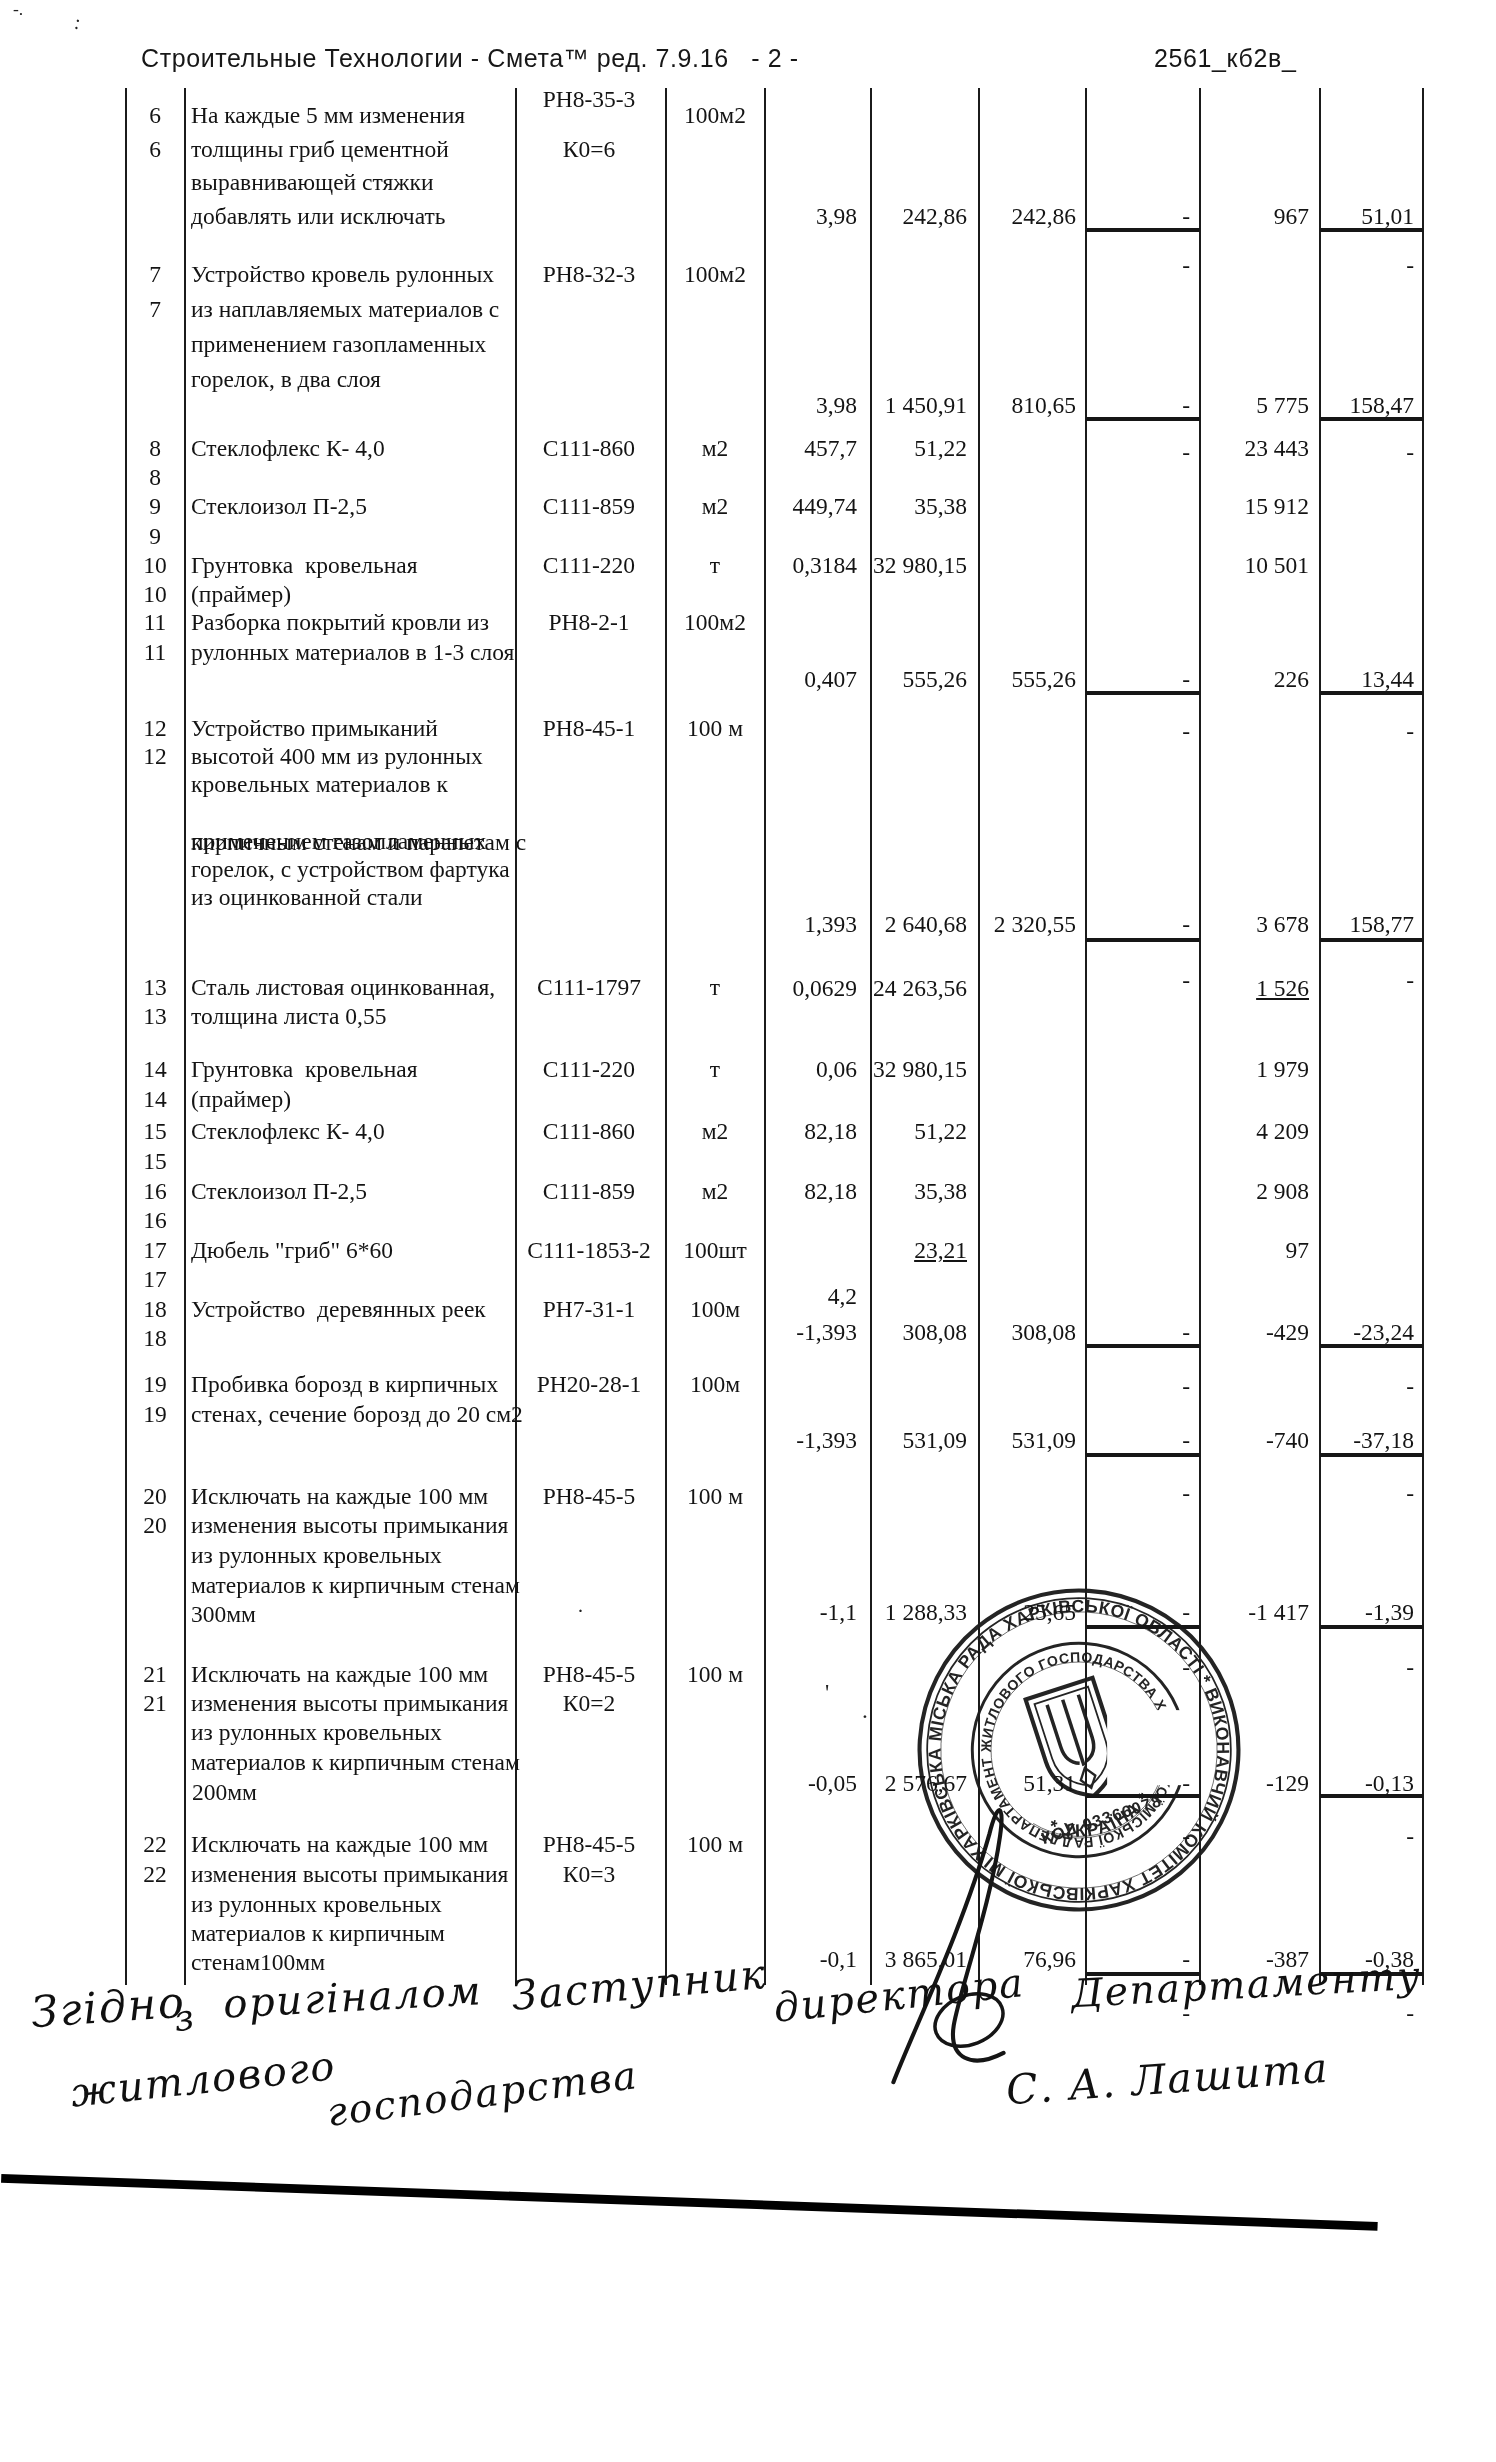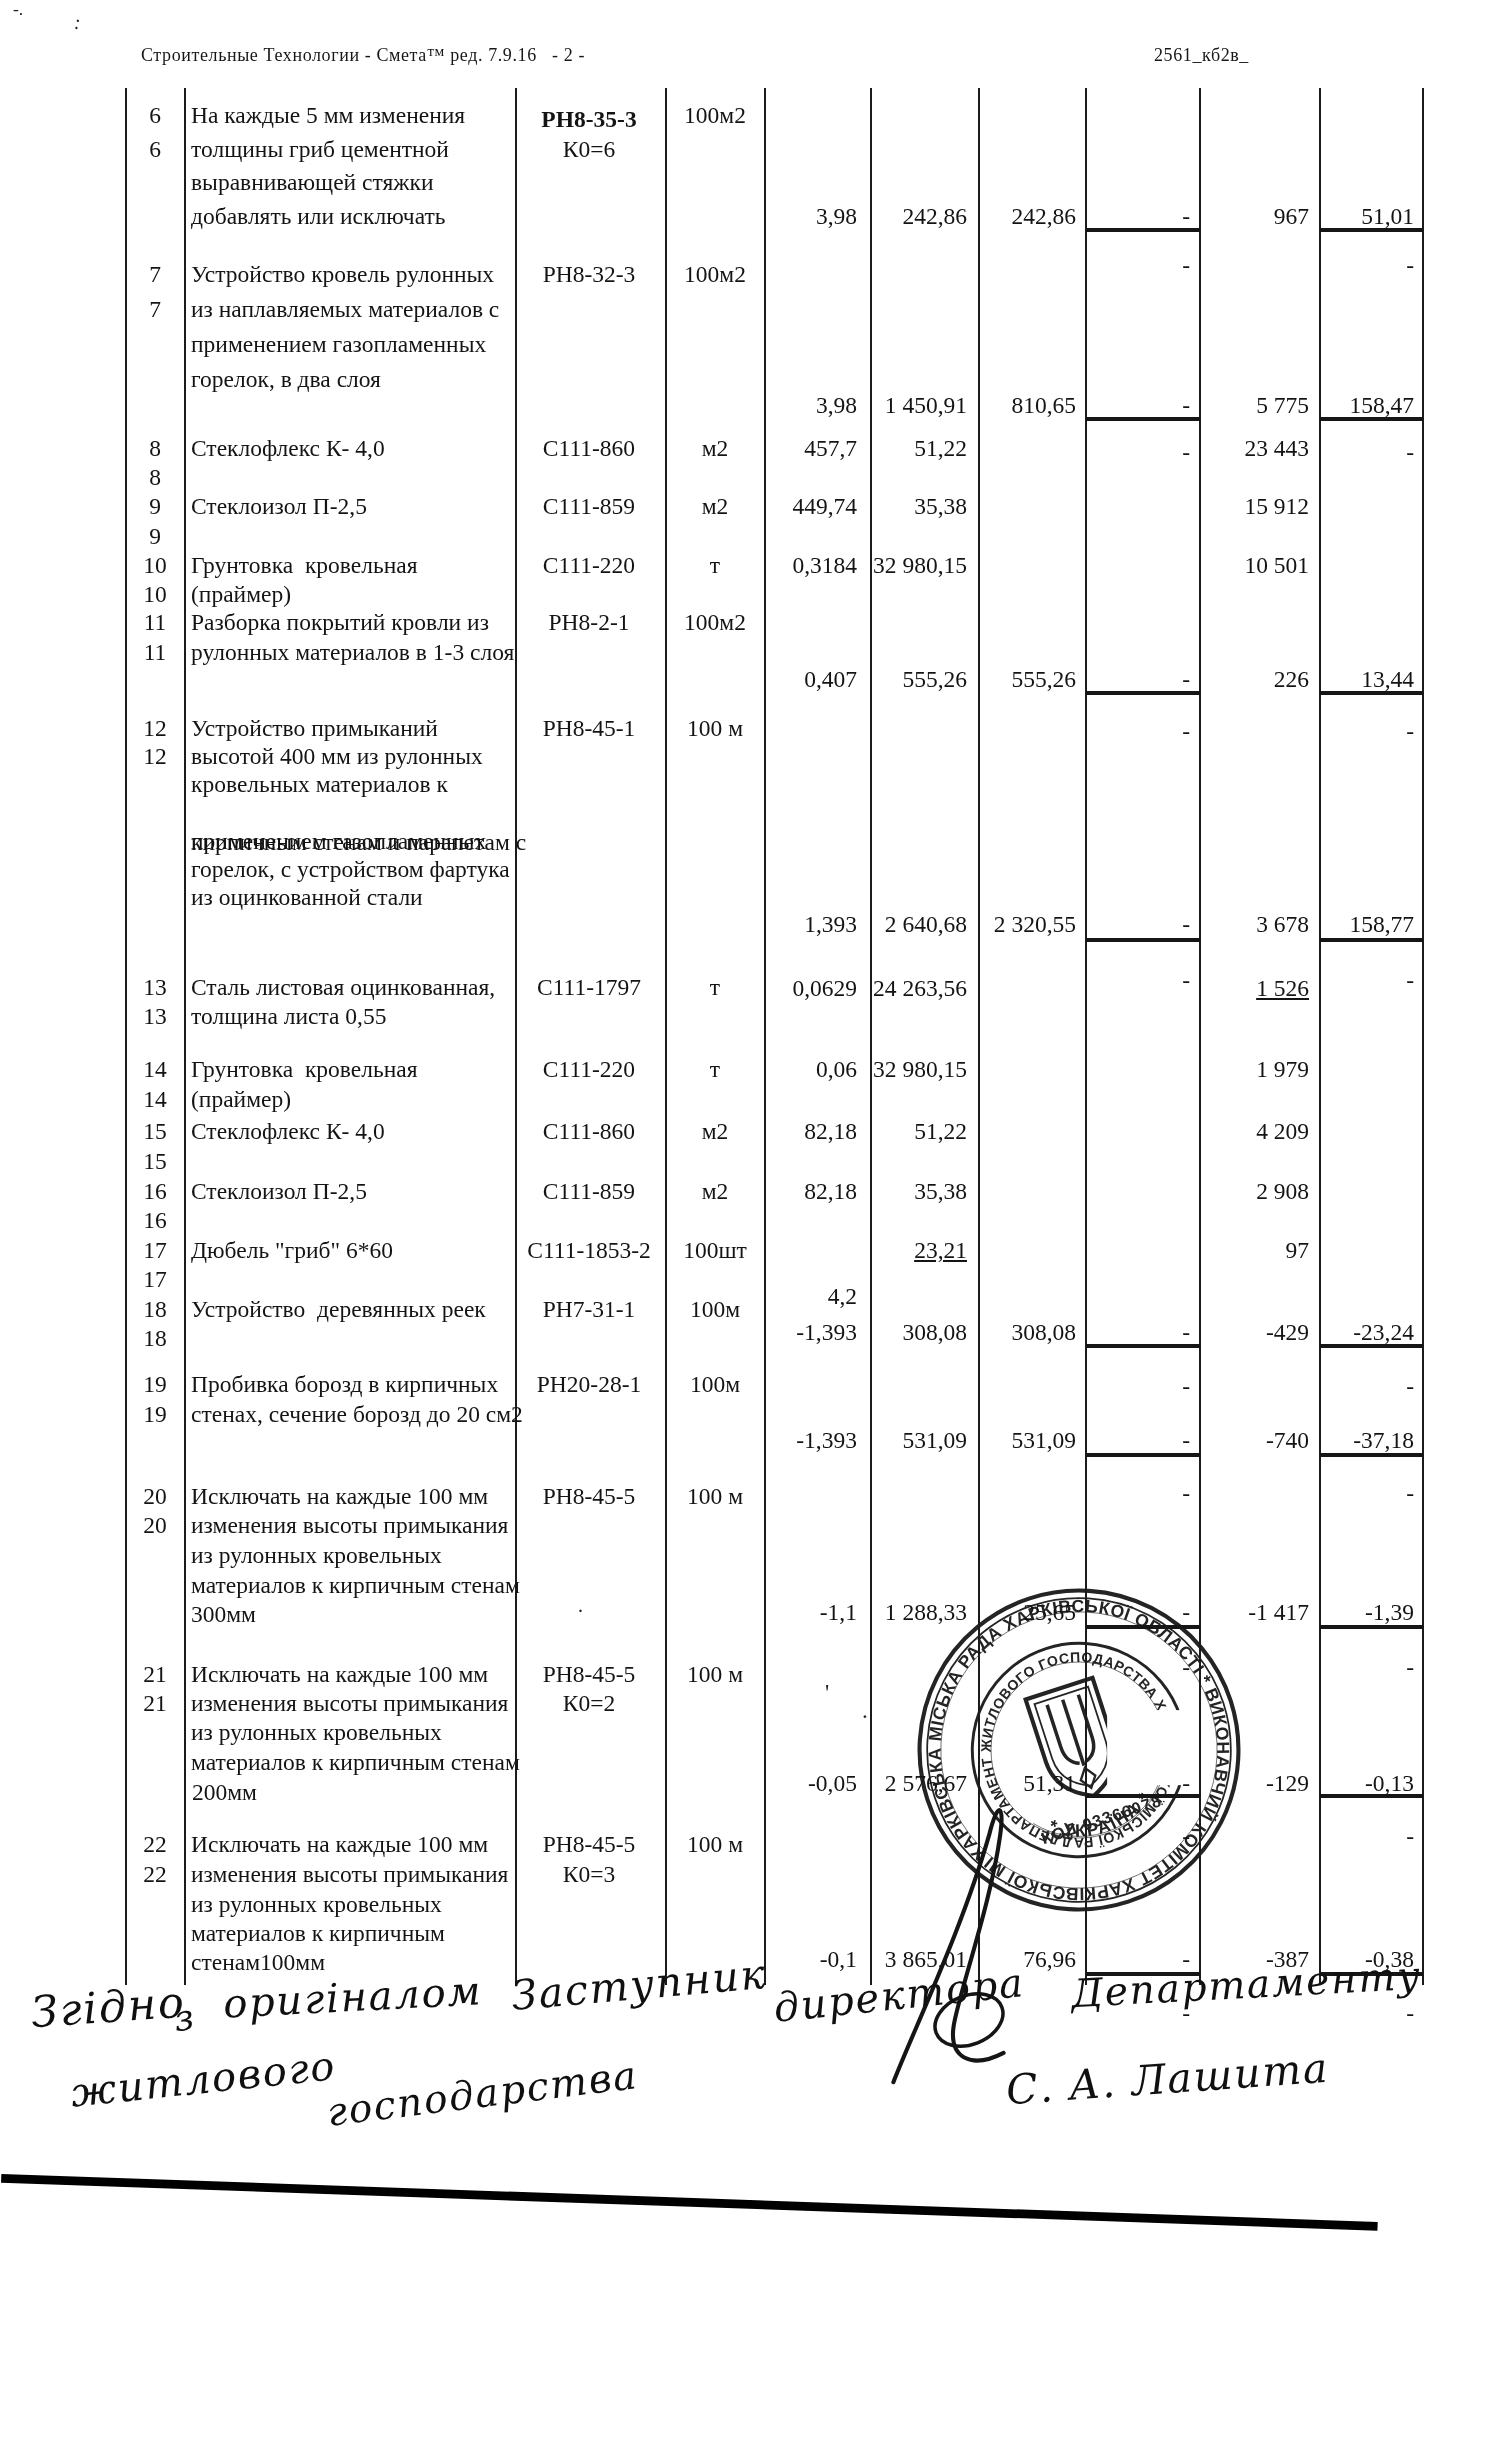--- a/index.html
+++ b/index.html
@@ -1,19 +1,19 @@
 <!DOCTYPE html>
 <html style="font-size:9.4px"><head>
 <meta charset="utf-8">
 <style>
   html,body{margin:0;padding:0;background:#d9d9d9;}
   #page{position:relative;width:1496px;height:2462px;background:#ffffff;overflow:hidden;
         font-family:"Liberation Serif","DejaVu Serif",serif;color:#141414;}
   .abs{position:absolute;white-space:pre;line-height:1;z-index:2;}
-  .hdr{font-family:Liberation Serif, serif;font-size:18px;letter-spacing:0.6px;color:#171717;}
+  .hdr{font-family:Liberation Sans, sans-serif;font-size:25px;letter-spacing:0.6px;color:#171717;}
   .t{font-size:23.5px;}
   .vline{position:absolute;width:1.8px;background:#1b1b1b;z-index:2;}
   .hrule{position:absolute;height:3.5px;background:#161616;z-index:2;}
   .hand{font-family:"DejaVu Serif",serif;font-style:italic;letter-spacing:1.8px;color:#101010;z-index:4;}
   .artifact{color:#222;z-index:2;}
   #stamp{position:absolute;z-index:1;}
   #ink{position:absolute;left:0;top:0;z-index:3;pointer-events:none;}
 </style>
 </head>
 <body>
@@ -69,21 +69,21 @@
     <div class="vline" style="left: 1085px; top: 88px; width: 1.8px; height: 1897px;"></div>
     <div class="vline" style="left: 1199px; top: 88px; width: 1.8px; height: 1897px;"></div>
     <div class="vline" style="left: 1319px; top: 88px; width: 1.8px; height: 1897px;"></div>
     <div class="vline" style="left: 1422px; top: 88px; width: 1.8px; height: 1897px;"></div>
     <span class="abs t" style="left: 155px; top: 104px; transform: translateX(-50%);">6</span>
     <span class="abs t" style="left: 155px; top: 138px; transform: translateX(-50%);">6</span>
     <span class="abs t" style="left: 191px; top: 104px;">На каждые 5 мм изменения</span>
     <span class="abs t" style="left: 191px; top: 138px;">толщины гриб цементной</span>
     <span class="abs t" style="left: 191px; top: 171px;">выравнивающей стяжки</span>
     <span class="abs t" style="left: 191px; top: 205px;">добавлять или исключать</span>
-    <span class="abs t" style="left: 589px; top: 108px; transform: translateX(-50%); font-weight: bold;">РН8-35-3</span>
+    <span class="abs t" style="left: 589px; top: 88px; transform: translateX(-50%);">РН8-35-3</span>
     <span class="abs t" style="left: 589px; top: 138px; transform: translateX(-50%);">К0=6</span>
     <span class="abs t" style="left: 715px; top: 104px; transform: translateX(-50%);">100м2</span>
     <span class="abs t" style="left: 857px; top: 205px; transform: translateX(-100%);">3,98</span>
     <span class="abs t" style="left: 967px; top: 205px; transform: translateX(-100%);">242,86</span>
     <span class="abs t" style="left: 1076px; top: 205px; transform: translateX(-100%);">242,86</span>
     <span class="abs t" style="left: 1190px; top: 205px; transform: translateX(-100%);">-</span>
     <span class="abs t" style="left: 1309px; top: 205px; transform: translateX(-100%);">967</span>
     <span class="abs t" style="left: 1414px; top: 205px; transform: translateX(-100%);">51,01</span>
     <div class="hrule" style="left: 1086px; top: 228px; width: 114px; height: 3.5px;"></div>
     <div class="hrule" style="left: 1320px; top: 228px; width: 103px; height: 3.5px;"></div>

